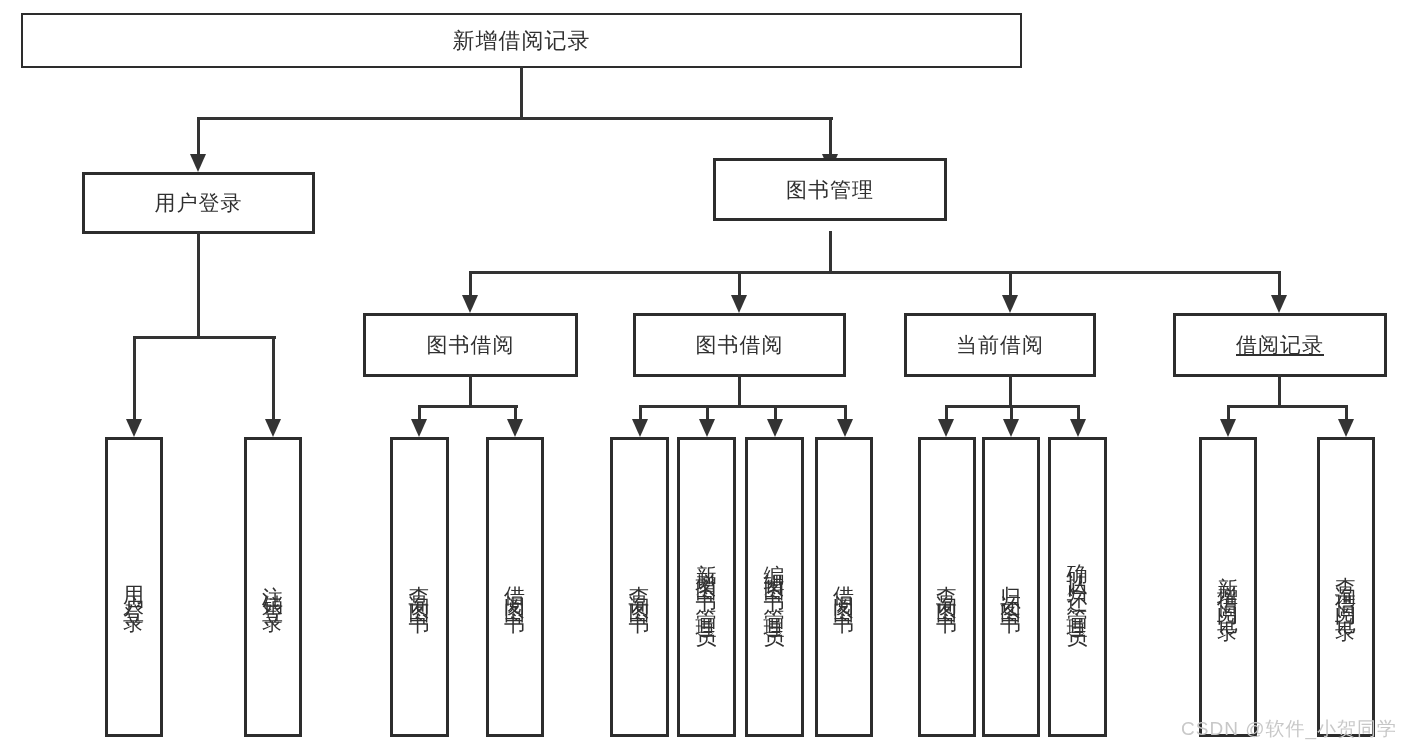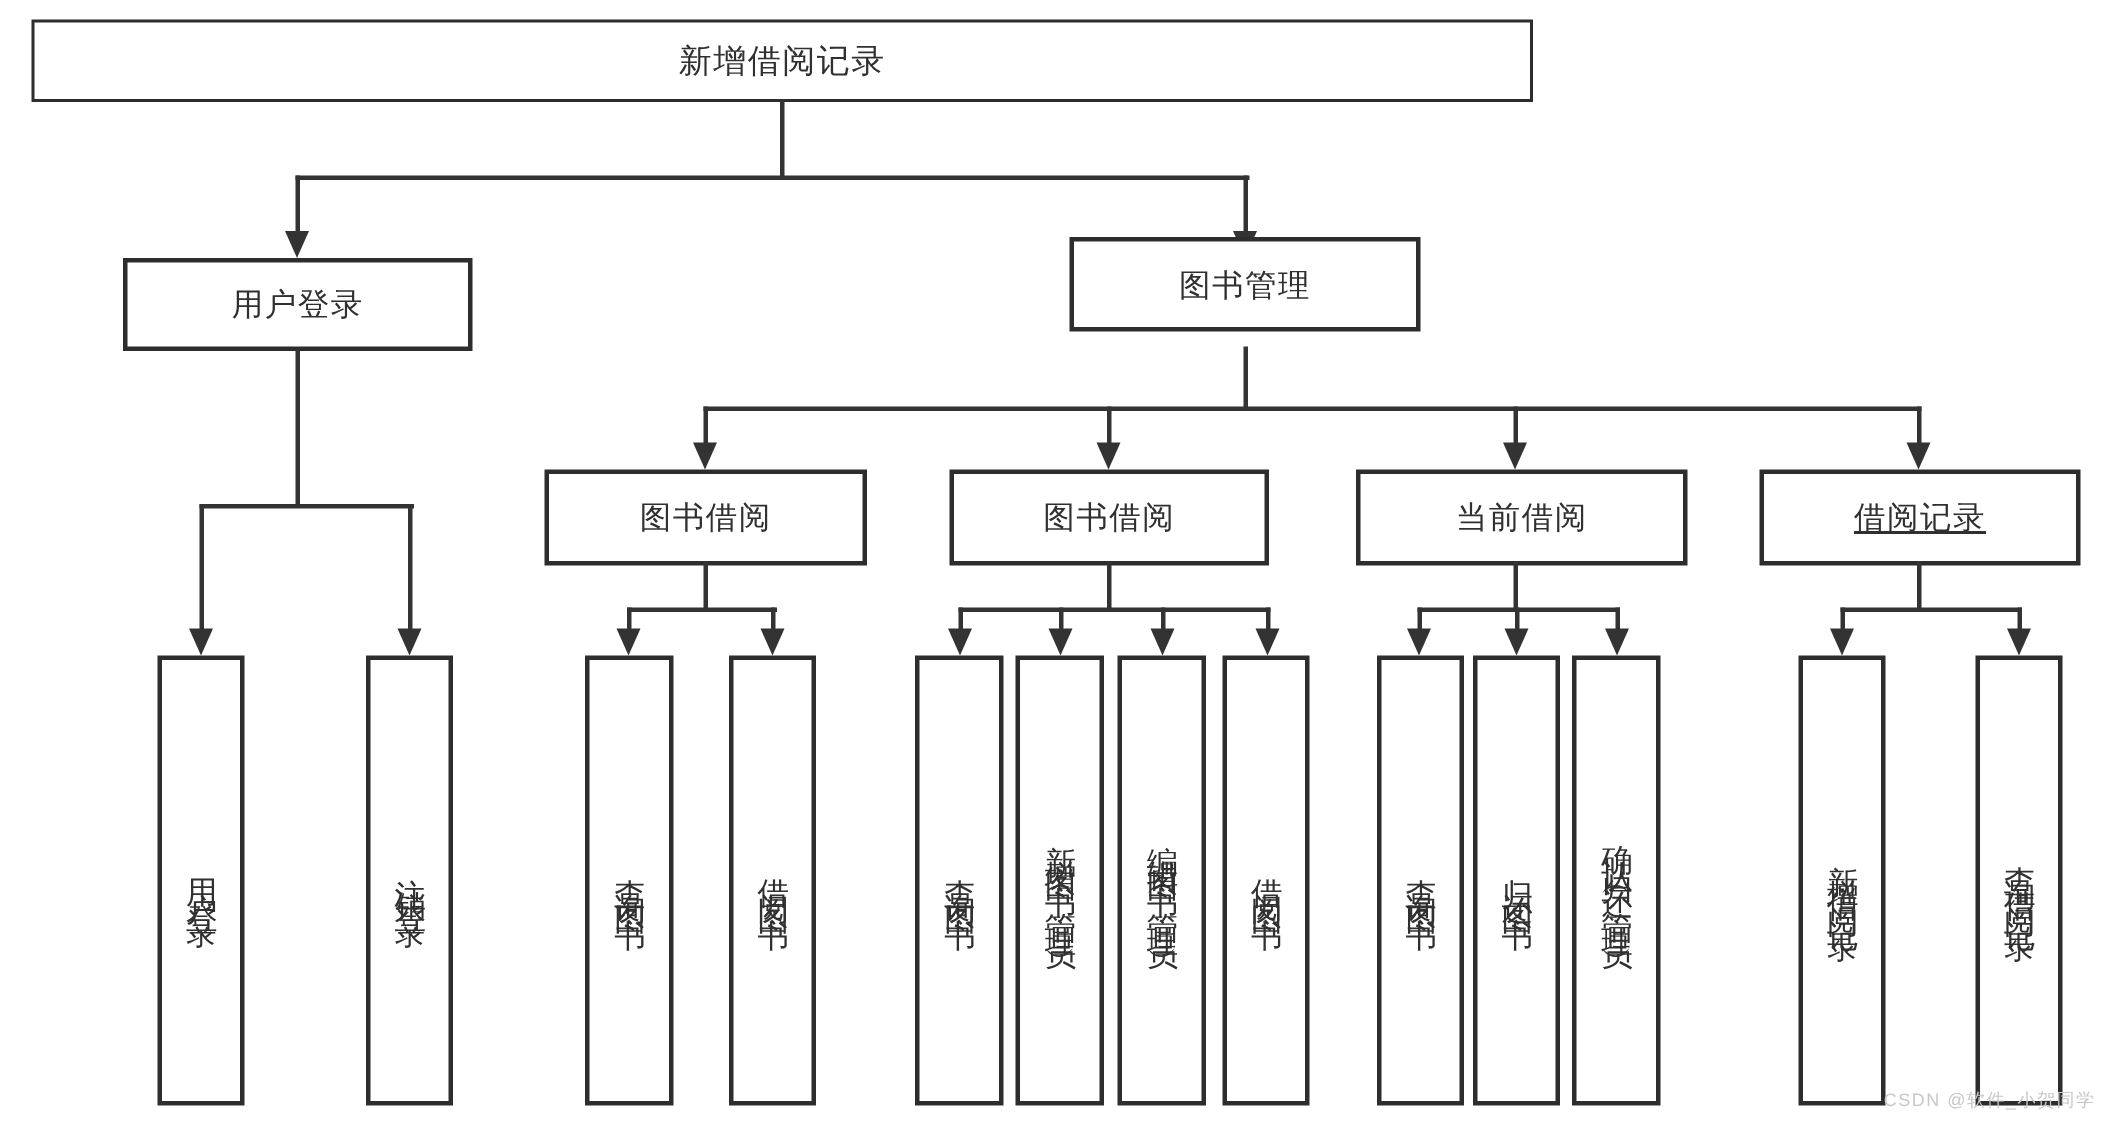--- a/index.html
+++ b/index.html
@@ -26,21 +26,21 @@
   }
   .vline { position:absolute; width:3px; background:#333333; }
   .hline { position:absolute; height:3px; background:#333333; }
   .arrow {
     position:absolute; width:0; height:0;
     border-left:8px solid transparent; border-right:8px solid transparent;
     border-top:18px solid #333333;
   }
   .watermark {
     position:absolute; right:8px; bottom:5px;
-    font-size:12px; color:#c8c8c8; letter-spacing:1px; white-space:nowrap;
+    font-size:19px; color:#c8c8c8; letter-spacing:1px; white-space:nowrap;
   }
 </style>
 </head>
 <body>
 
 <div id="canvas">
 
   <div class="hbox root-box" style="left:21px; top:13px; width:1001px; height:55px;">新增借阅记录</div>
 
   <div class="vline" style="left:520px; top:66px; height:53px;"></div>
@@ -66,21 +66,21 @@
   <div class="arrow" style="left:462px; top:295px;"></div>
   <div class="vline" style="left:738px; top:271px; height:26px;"></div>
   <div class="arrow" style="left:731px; top:295px;"></div>
   <div class="vline" style="left:1009px; top:271px; height:26px;"></div>
   <div class="arrow" style="left:1002px; top:295px;"></div>
   <div class="vline" style="left:1278px; top:271px; height:26px;"></div>
   <div class="arrow" style="left:1271px; top:295px;"></div>
 
   <div class="hbox" style="left:363px; top:313px; width:215px; height:64px;">图书借阅</div>
   <div class="hbox" style="left:633px; top:313px; width:213px; height:64px;">图书借阅</div>
-  <div class="hbox" style="left:904px; top:313px; width:221px; height:64px;">当前借阅</div>
+  <div class="hbox" style="left:904px; top:313px; width:192px; height:64px;">当前借阅</div>
   <div class="hbox" style="left:1173px; top:313px; width:214px; height:64px;text-decoration:underline;">借阅记录</div>
 
   <div class="vline" style="left:469px; top:374px; height:34px;"></div>
   <div class="hline" style="left:418px; top:405px; width:100px;"></div>
   <div class="vline" style="left:418px; top:405px; height:18px;"></div>
   <div class="arrow" style="left:411px; top:419px;"></div>
   <div class="vline" style="left:514px; top:405px; height:18px;"></div>
   <div class="arrow" style="left:507px; top:419px;"></div>
 
   <div class="vline" style="left:738px; top:374px; height:34px;"></div>

